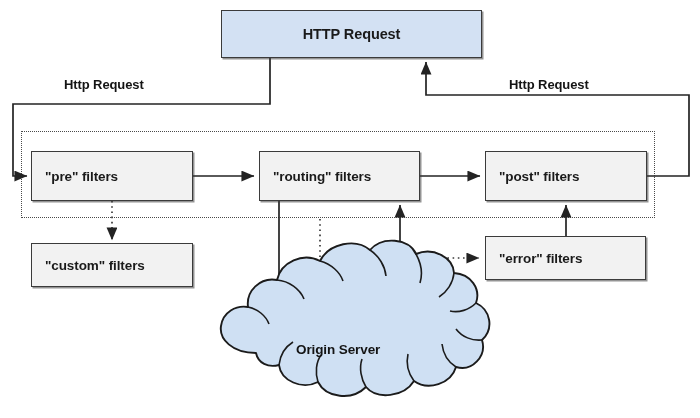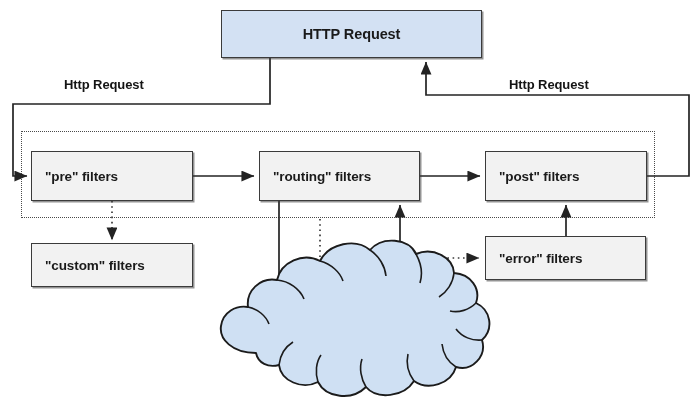--- a/index.html
+++ b/index.html
@@ -158,18 +158,19 @@
   </div>
 
   <div class="node filter" style="left:31px; top:243px; width:162px; height:44px;">
     <span>"custom" filters</span>
   </div>
 
   <div class="node filter" style="left:485px; top:236px; width:161px; height:44px;">
     <span>"error" filters</span>
   </div>
 
+  <div class="cloud-label" style="left:296px; top:342px;">Origin Server</div>
 
   <div class="edge-label" style="left:64px; top:77px;">Http Request</div>
 
   <div class="edge-label" style="left:509px; top:77px;">Http Request</div>
 
 </div>
 
 </body></html>

